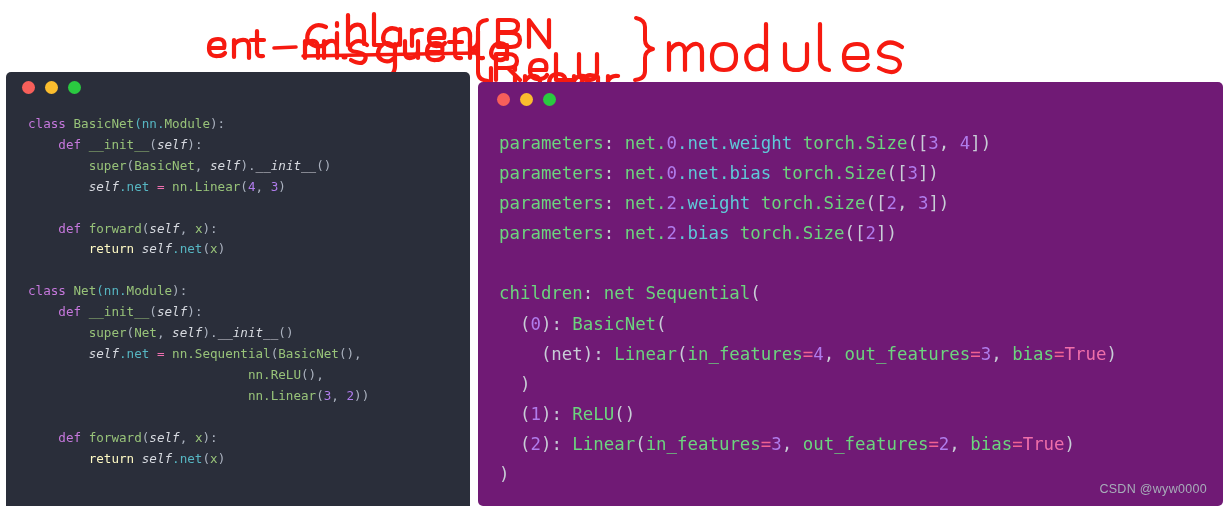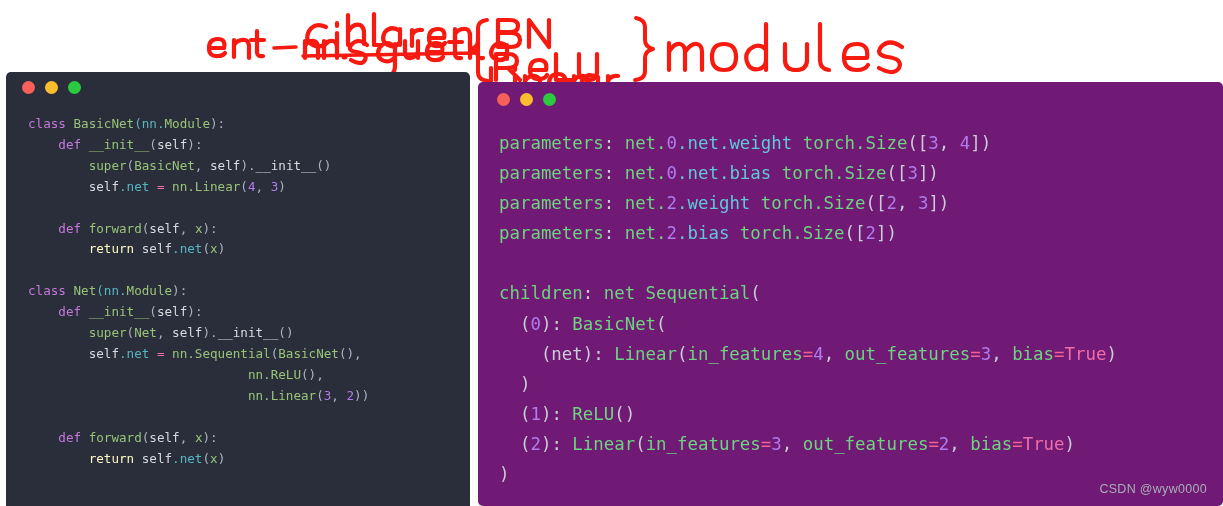--- a/index.html
+++ b/index.html
@@ -81,21 +81,21 @@
     padding-left: 21px;
   }
 
   .ln { display: block; min-height: 1px; }
 
   
   .t-kw   { color: #c678dd; }   
   .t-kw2  { color: #fef9c3; }
   .t-fn   { color: #98c379; }   
   .t-var  { color: #abb2bf; }   
-  .t-wh   { color: #d7dae0; }
+  .t-wh   { color: #d7dae0; font-style: italic; }
   .t-attr { color: #56b6c2; }   
   .t-num  { color: #b07cec; }   
   .t-op   { color: #ef6fb0; }   
   .t-punc { color: #abb2bf; }
 
   
   .o-green { color: #6cd57e; }
   .o-cyan  { color: #5fc9d8; }
   .o-num   { color: #b07cec; }
   .o-grey  { color: #c8cdd6; }

